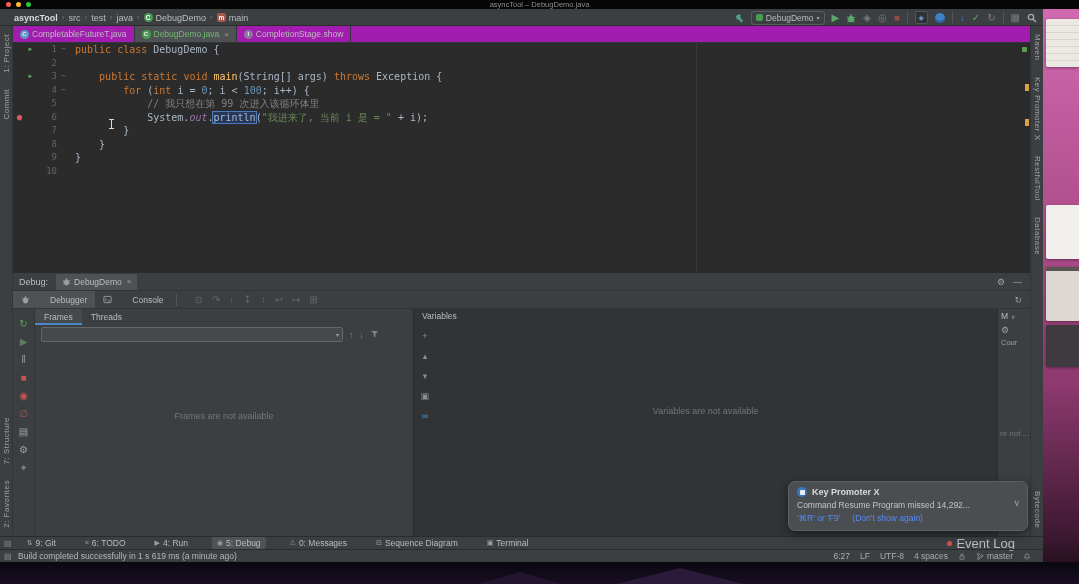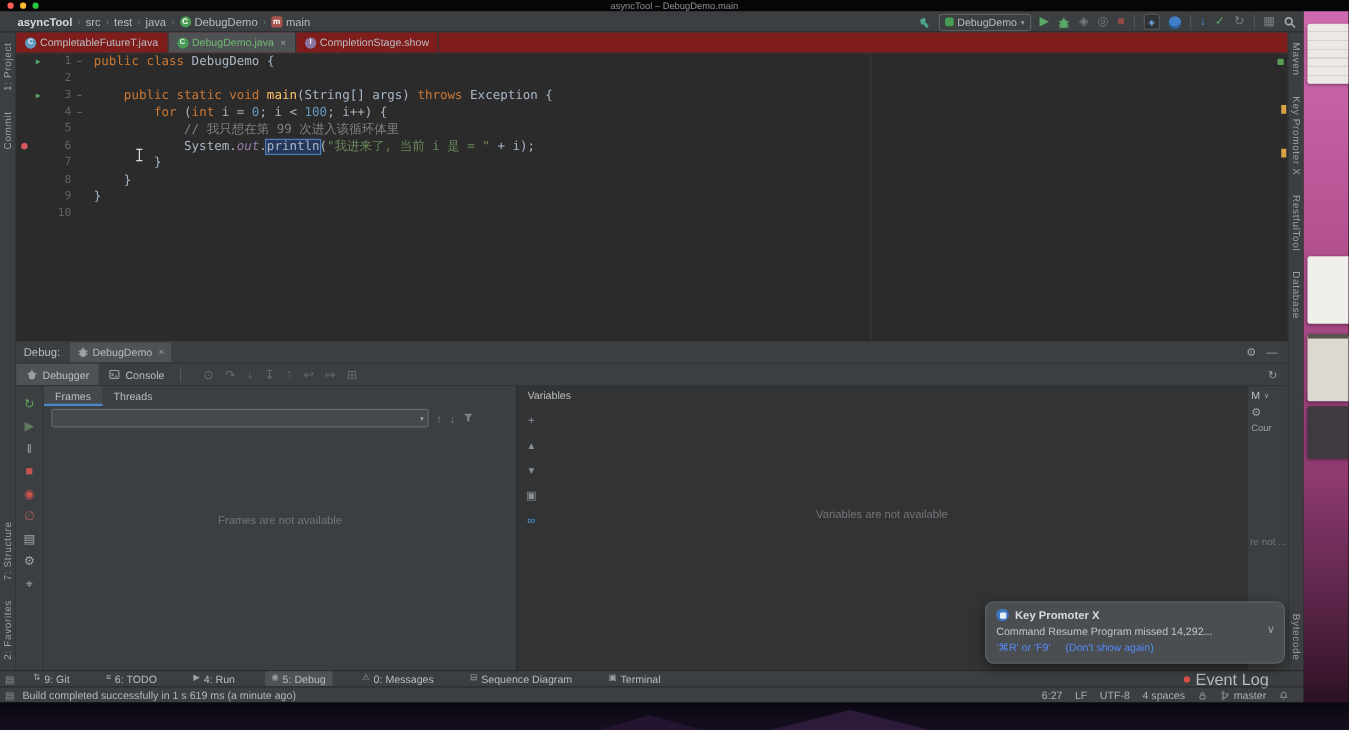--- a/index.html
+++ b/index.html
@@ -38,21 +38,21 @@
 
   
   #leftstripe{position:absolute;left:0;top:17px;width:13px;height:510px;border-right:1px solid #323537;box-sizing:border-box;}
   #rightstripe{position:absolute;left:1030px;top:17px;width:13px;height:510px;border-left:1px solid #323537;box-sizing:border-box;}
   .stripe-top{position:absolute;top:8px;left:0;right:0;display:flex;flex-direction:column;align-items:center;gap:16px;}
   .stripe-bottom{position:absolute;bottom:8px;left:0;right:0;display:flex;flex-direction:column;align-items:center;gap:16px;}
   .vlabel{writing-mode:vertical-rl;font-size:8px;color:#9ca0a3;letter-spacing:.5px;white-space:nowrap;}
   #leftstripe .vlabel{transform:rotate(180deg);}
 
   
-  #tabbar{position:absolute;left:13px;top:17px;width:1017px;height:17px;display:flex;border-bottom:1px solid #323537;box-sizing:border-box;background:#7f1d1d;}
+  #tabbar{position:absolute;left:13px;top:17px;width:1017px;height:17px;display:flex;border-bottom:1px solid #323537;box-sizing:border-box;background:#a21caf;}
   .tab{display:flex;align-items:center;gap:3px;height:16px;padding:0 7px;font-size:8.5px;color:#bbbdbf;border-right:1px solid #323537;}
   .tab.active{background:#4e5254;}
   .tab.active .tlabel{color:#72b872;}
   .fic{width:9px;height:9px;border-radius:50%;font-size:6px;line-height:9px;text-align:center;color:#f0f0f0;font-weight:bold;}
   .fic.cls{background:#6099c1}.fic.runcls{background:#499c54}.fic.iface{background:#8e76a3}
   .tclose{color:#9aa0a4;font-size:8px;margin-left:2px;}
 
   
   #editor{position:absolute;left:13px;top:34px;width:1017px;height:229px;background:#2b2b2b;overflow:hidden;
           font-family:"DejaVu Sans Mono",monospace;font-size:10px;}
@@ -73,21 +73,21 @@
   #ibeam:before,#ibeam:after{content:"";position:absolute;left:-2px;width:5px;height:1px;background:#d8d8d8;}
   #ibeam:after{bottom:0;}
 
   
   #debug{position:absolute;left:13px;top:263px;width:1017px;height:264px;background:#3c3f41;border-top:1px solid #2b2b2b;box-sizing:border-box;}
   #debug-header{position:absolute;left:0;top:0;width:100%;height:17px;display:flex;align-items:center;}
   #debug-header .dlabel{margin-left:6px;font-size:9px;color:#bbbdbf;}
   .session-tab{display:flex;align-items:center;gap:3px;background:#4e5254;height:16px;padding:0 6px;margin-left:8px;font-size:8.5px;}
   #debug-header-right{position:absolute;right:8px;top:0;height:17px;display:flex;align-items:center;gap:8px;color:#9da0a3;}
   #debug-toolbar{position:absolute;left:0;top:17px;width:100%;height:19px;border-top:1px solid #323537;border-bottom:1px solid #323537;box-sizing:border-box;display:flex;align-items:center;}
-  .dvtab{display:flex;align-items:center;gap:4px;height:17px;padding:0 8px;font-size:8.5px;color:#bbbdbf;}
+  .dvtab{display:flex;align-items:center;gap:20px;height:17px;padding:0 8px;font-size:8.5px;color:#bbbdbf;}
   .dvtab.active{background:#4e5254;}
   .stepbar{display:flex;align-items:center;gap:9px;margin-left:14px;color:#67696b;font-size:10px;}
   .dsep{width:1px;height:12px;background:#515557;margin:0 4px;}
   #debug-toolbar-right{position:absolute;right:8px;display:flex;gap:8px;color:#9da0a3;}
 
   #dstrip{position:absolute;left:0;top:36px;bottom:0;width:22px;border-right:1px solid #323537;display:flex;flex-direction:column;align-items:center;padding-top:9px;gap:7px;box-sizing:border-box;}
   .dstrip-ic{font-size:10px;line-height:11px;}
 
   #frames{position:absolute;left:22px;top:36px;width:378px;bottom:0;background:#3c3f41;}
   .ftabs{display:flex;height:16px;align-items:center;}
@@ -155,21 +155,21 @@
 <body>
 
 <div id="screen">
 
   <div id="titlebar">
     <div class="traffic">
       <span class="tl r"></span>
       <span class="tl y"></span>
       <span class="tl g"></span>
     </div>
-    <div class="wtitle">asyncTool – DebugDemo.main</div>
+    <div class="wtitle">asyncTool – DebugDemo.java</div>
   </div>
 
   <div id="ide">
 
     <div id="toolbar">
       <div id="breadcrumbs">
           <span class="crumb bold">
             <span>asyncTool</span>
           </span>
           <span class="csep">›</span>

